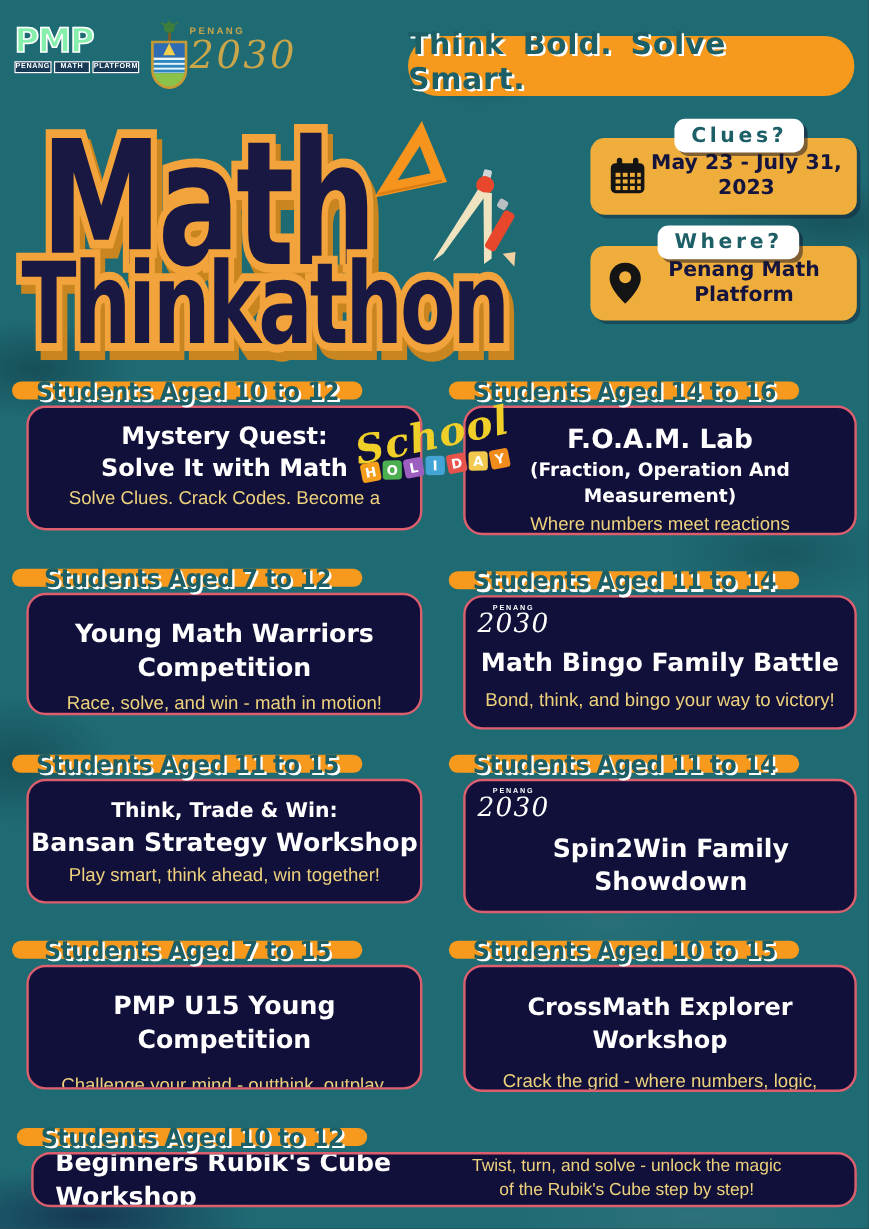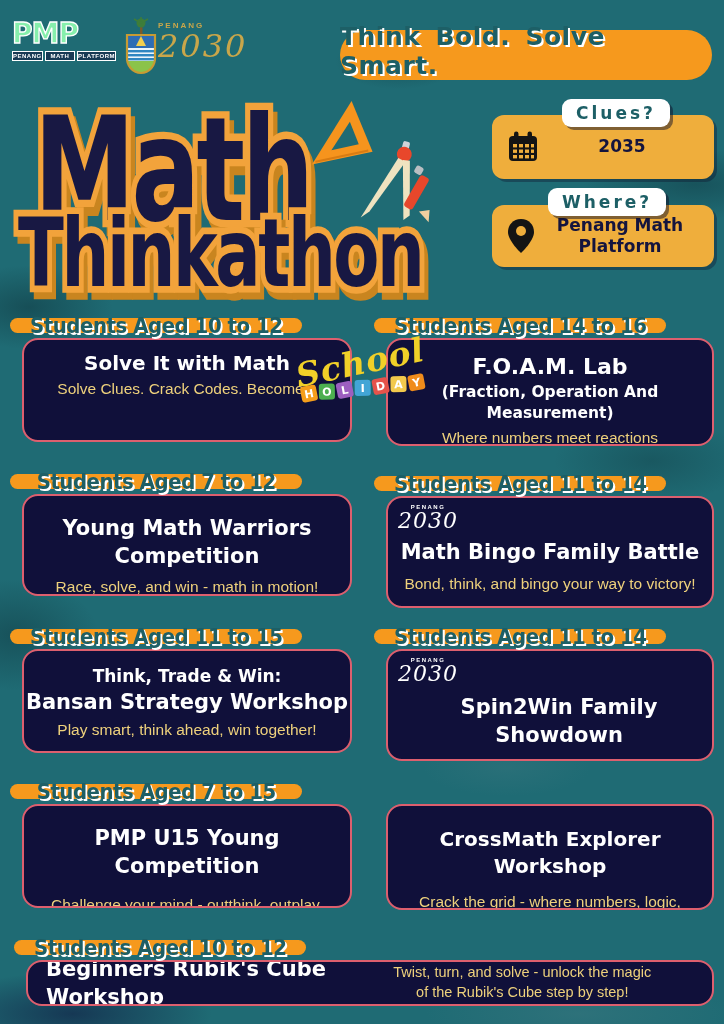--- a/index.html
+++ b/index.html
@@ -190,21 +190,22 @@
           <rect x="13" y="19.5" width="4" height="3.4"></rect>
           <rect x="19" y="19.5" width="4" height="3.4"></rect>
           <rect x="25" y="19.5" width="3" height="3.4"></rect>
         <rect x="7" y="25" width="4" height="3.4"></rect>
           <rect x="13" y="25" width="4" height="3.4"></rect>
           <rect x="19" y="25" width="4" height="3.4"></rect>
           <rect x="25" y="25" width="3" height="3.4"></rect>
       </g>
     </svg>
     <div class="info-text">
-      <div>2035</div>
+      <div>May 23 - July 31,</div>
+      <div>2023</div>
     </div>
   </div>
   <div class="pill" id="where-pill">
     <span>Where?</span>
   </div>
   <div class="info-box" id="where-box">
     <svg width="30" height="38" viewBox="0 0 30 38">
       <path d="M15 2 C7 2 2 8 2 15 c0 9 13 21 13 21 s13 -12 13 -21 C28 8 23 2 15 2 z" fill="#141414"></path>
       <circle cx="15" cy="14" r="5" fill="#efae3c"></circle>
     </svg>
@@ -225,20 +226,21 @@
       <span style="background: rgb(242, 201, 76);">A</span>
       <span style="background: rgb(240, 140, 27);">Y</span>
     </div>
   </div>
 
   <div class="block" style="left:22px;top:318px;width:330px;height:130px;">
     <div class="age-banner">
         <span>Students Aged 10 to 12</span>
       </div>
     <div class="card" style="height:104px;padding-top:10px;">
+      <div class="t">Mystery Quest:</div>
       <div class="t">Solve It with Math</div>
       <div class="sub" style="margin-top:2px;">Solve Clues. Crack Codes.  Become a</div>
     </div>
   </div>
 
   <div class="block" style="left:386px;top:318px;width:328px;height:134px;">
     <div class="age-banner">
         <span>Students Aged 14 to 16</span>
       </div>
     <div class="card" style="height:108px;padding-top:12px;">
@@ -304,20 +306,23 @@
         <span>Students Aged 7 to 15</span>
       </div>
     <div class="card" style="height:104px;padding-top:18px;">
       <div class="t t-med">PMP U15 Young Competition</div>
       <div class="sub" style="margin-top:14px;">Challenge your mind - outthink, outplay,</div>
 
     </div>
   </div>
 
   <div class="block" style="left:386px;top:784px;width:328px;height:132px;">
+    <div class="age-banner">
+        <span>Students Aged 10 to 15</span>
+      </div>
     <div class="card" style="height:106px;padding-top:20px;">
       <div class="t">CrossMath Explorer Workshop</div>
       <div class="sub" style="margin-top:12px;">Crack the grid - where numbers, logic,</div>
 
     </div>
   </div>
 
   <div class="block" id="block-rubiks" style="left:26px;top:940px;width:688px;height:70px;">
     <div class="age-banner">
         <span>Students Aged 10 to 12</span>

